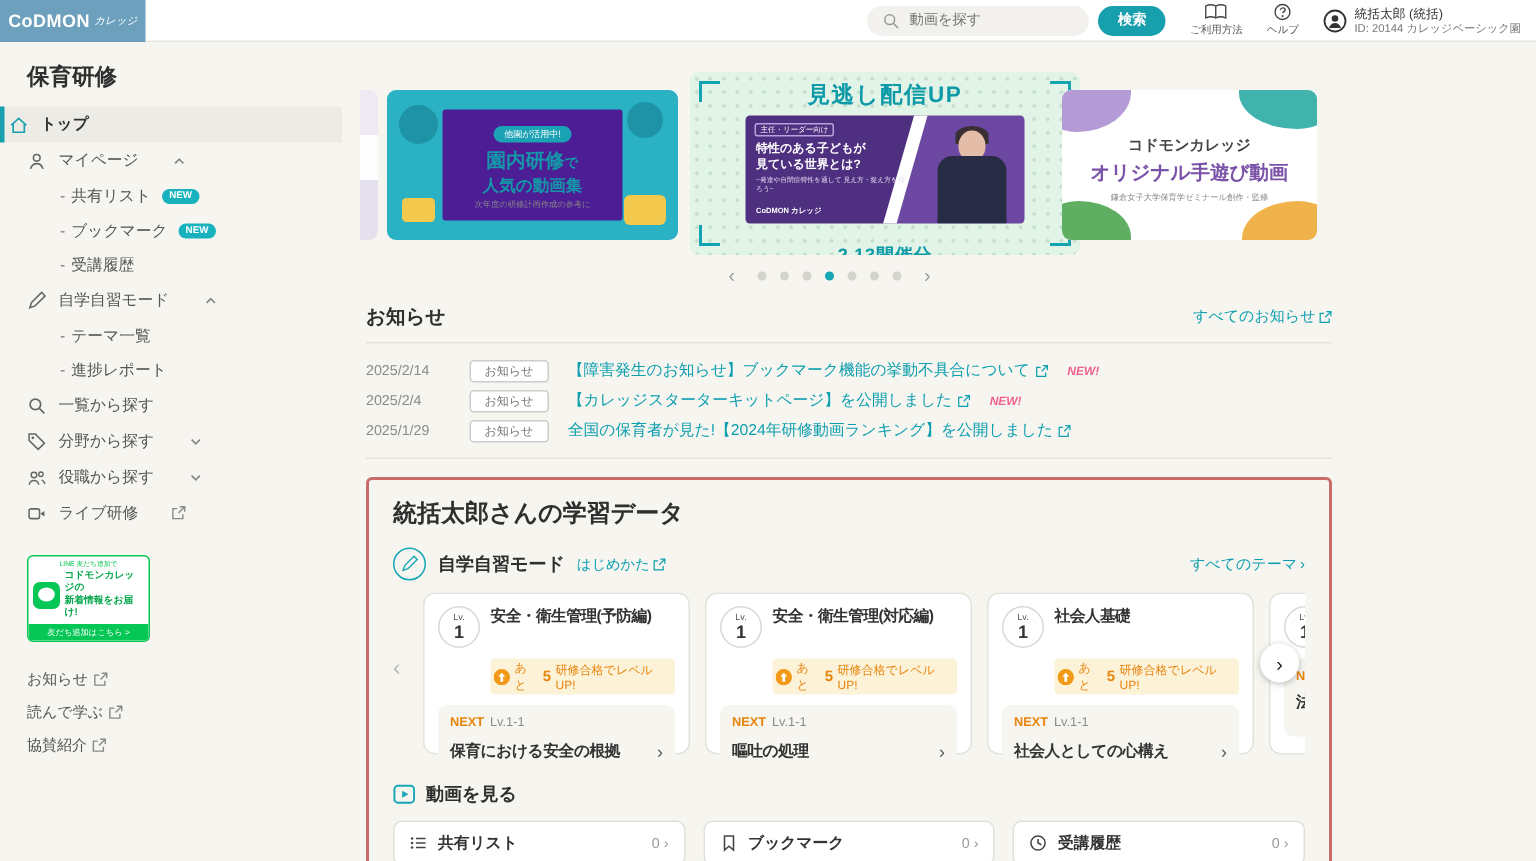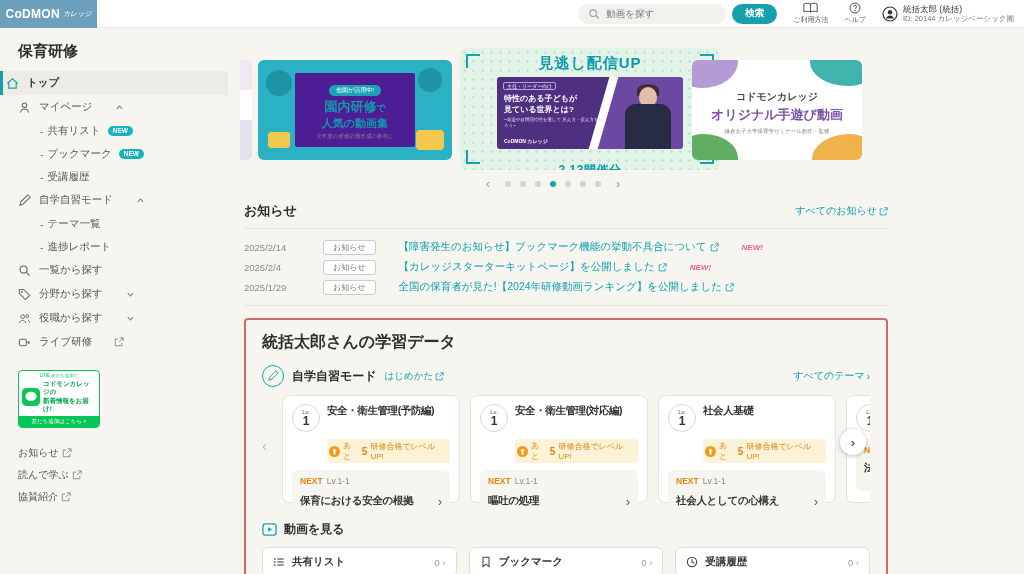--- a/index.html
+++ b/index.html
@@ -64,40 +64,40 @@
   .thumb-slash { position:absolute; left:55%; top:-10%; width:5%; height:120%; background:#fff; transform:skewX(-16deg); }
   .thumb-badge { position:absolute; left:6px; top:5px; font-size:5px; color:#fff; border:1px solid #b9a2dd; border-radius:2px; padding:0 3px; }
   .thumb-t { position:absolute; left:7px; top:17px; width:100px; color:#fff; font-size:8px; font-weight:bold; line-height:1.35; }
   .thumb-s { position:absolute; left:7px; top:40px; width:100px; color:#e4d9f2; font-size:4.5px; line-height:1.4; }
   .thumb-logo { position:absolute; left:7px; bottom:5px; color:#fff; font-size:5px; font-weight:bold; }
   .photo { position:absolute; right:0; top:0; width:42%; height:100%; }
   .head { position:absolute; right:26px; top:10px; width:18px; height:20px; background:#e4bda8; border-radius:50% 50% 45% 45%; }
   .hair { position:absolute; right:24px; top:7px; width:22px; height:12px; background:#3a2f33; border-radius:50% 50% 0 0; }
   .pbody { position:absolute; right:12px; top:27px; width:46px; height:45px; background:#272c44; border-radius:10px 10px 0 0; }
   .b2-date { font-size:12px; font-weight:bold; color:#0d9aa8; margin-top:13px; letter-spacing:.5px; }
-  .ban3 { left:448px; top:12px; width:170px; height:100px; background:#fff; }
+  .ban3 { left:464px; top:12px; width:170px; height:100px; background:#fff; }
   .blob { position:absolute; }
   .b3-txts { position:absolute; left:0; right:0; top:30px; text-align:center; }
   .b3-brand { font-size:10px; font-weight:bold; color:#444; }
   .b3-title { font-size:13px; font-weight:bold; color:#7a52a8; margin-top:2px; }
   .b3-cap { font-size:5.5px; color:#888; margin-top:4px; }
   .pager { position:absolute; left:0; right:26px; top:128px; display:flex; align-items:center; justify-content:center; gap:9px; }
   .pg-arrow { background:none; border:none; color:#9a9a9a; font-size:13px; cursor:pointer; padding:0 6px; font-family:inherit; }
   .pg-arrow.prev::before { content:"‹"; }
   .pg-arrow.next::before { content:"›"; }
   .dot { width:6px; height:6px; border-radius:50%; background:#d4d3cd; cursor:pointer; }
   .dot.on { background:#17a6b4; }
 
   
   .news { margin-top:6px; }
   .news-head { display:flex; align-items:center; justify-content:space-between; }
   .news-title { font-size:13px; font-weight:bold; color:#2f2f2f; }
   .teal-link { color:#0d9faf; font-size:10px; cursor:pointer; display:inline-flex; align-items:center; gap:2px; }
   .news hr { border:none; border-top:1px solid #e4e3dd; margin:8px 0; }
-  .news-row { display:flex; align-items:center; gap:23px; height:20px; }
+  .news-row { display:flex; align-items:center; gap:13px; height:20px; }
   .n-date { width:56px; font-size:9.5px; color:#8a8a8a; }
   .n-badge { border:1px solid #ccc; border-radius:3px; font-size:8px; color:#777; padding:1px 9px; background:#fff; }
   .n-link { font-size:10.5px; color:#0d9faf; cursor:pointer; display:inline-flex; align-items:center; gap:3px; }
   .n-new { color:#f0608f; font-size:8px; font-weight:bold; font-style:italic; }
 
   
   .learn { margin-top:12px; border:2px solid #c96b6b; border-radius:4px; padding:12px 16px 14px; }
   .learn-title { font-size:16px; font-weight:bold; color:#2f2f2f; }
   .module-head { display:flex; align-items:center; gap:8px; margin-top:12px; }
   .pen-circle { width:22px; height:22px; border-radius:50%; border:1.5px solid #17a6b4; display:flex; align-items:center; justify-content:center; }

